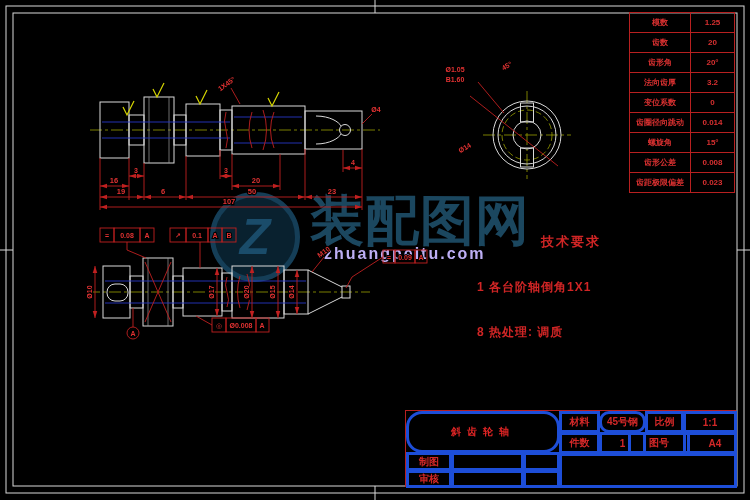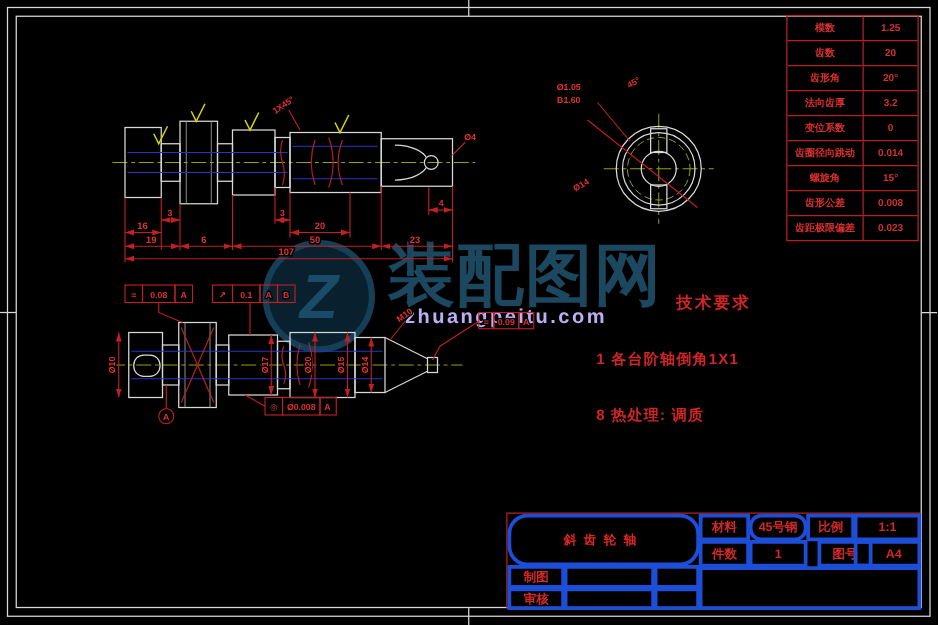--- a/index.html
+++ b/index.html
@@ -55,21 +55,21 @@
       border:1px solid #b82020;color:#d32828;font-weight:700;}
   .tb .cell{position:absolute;box-sizing:border-box;border:3px solid #1d4ed8;
             display:flex;align-items:center;justify-content:center;font-size:10px;white-space:nowrap;}
   .tb-title{left:0;top:0;width:154px;height:42px;font-size:19px;letter-spacing:6px;color:#e22525;border-radius:16px;}
   .c-mat-l{left:153px;top:0;width:41px;height:22px;}
   .c-mat-v{left:193px;top:0;width:47px;height:22px;border-radius:10px;}
   .c-sc-l{left:239px;top:0;width:39px;height:22px;}
   .c-sc-v{left:277px;top:0;width:54px;height:22px;}
   .c-qty-l{left:153px;top:21px;width:41px;height:22px;}
   .c-qty-v{left:193px;top:21px;width:47px;height:22px;}
-  .c-no-l{left:248px;top:21px;width:44px;height:22px;}
+  .c-no-l{left:222px;top:21px;width:62px;height:22px;}
   .c-no-v{left:277px;top:21px;width:54px;height:22px;padding-left:10px;}
   .c-draft-l{left:0;top:41px;width:46px;height:19px;}
   .c-draft-b1{left:45px;top:41px;width:73px;height:19px;}
   .c-draft-b2{left:117px;top:41px;width:37px;height:19px;}
   .c-check-l{left:0;top:59px;width:46px;height:18px;}
   .c-check-b1{left:45px;top:59px;width:73px;height:18px;}
   .c-check-b2{left:117px;top:59px;width:37px;height:18px;}
   .c-blank{left:153px;top:42px;width:178px;height:35px;}
 </style>
 </head>

